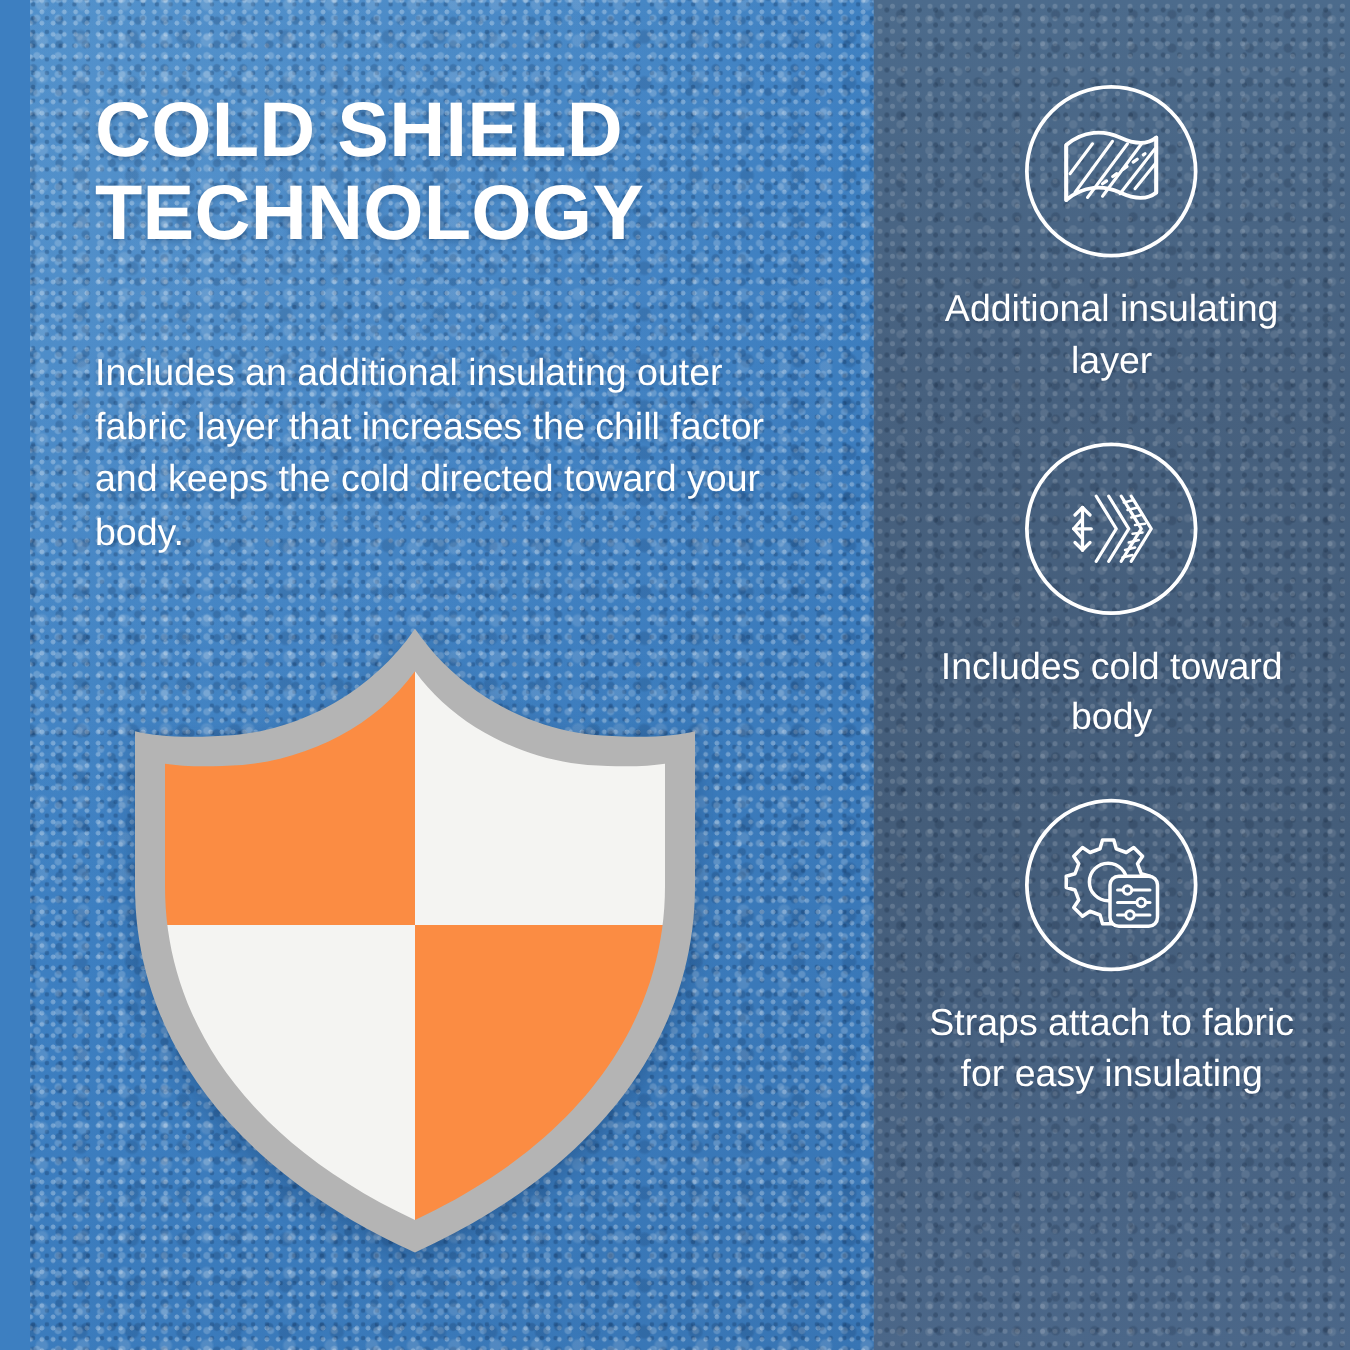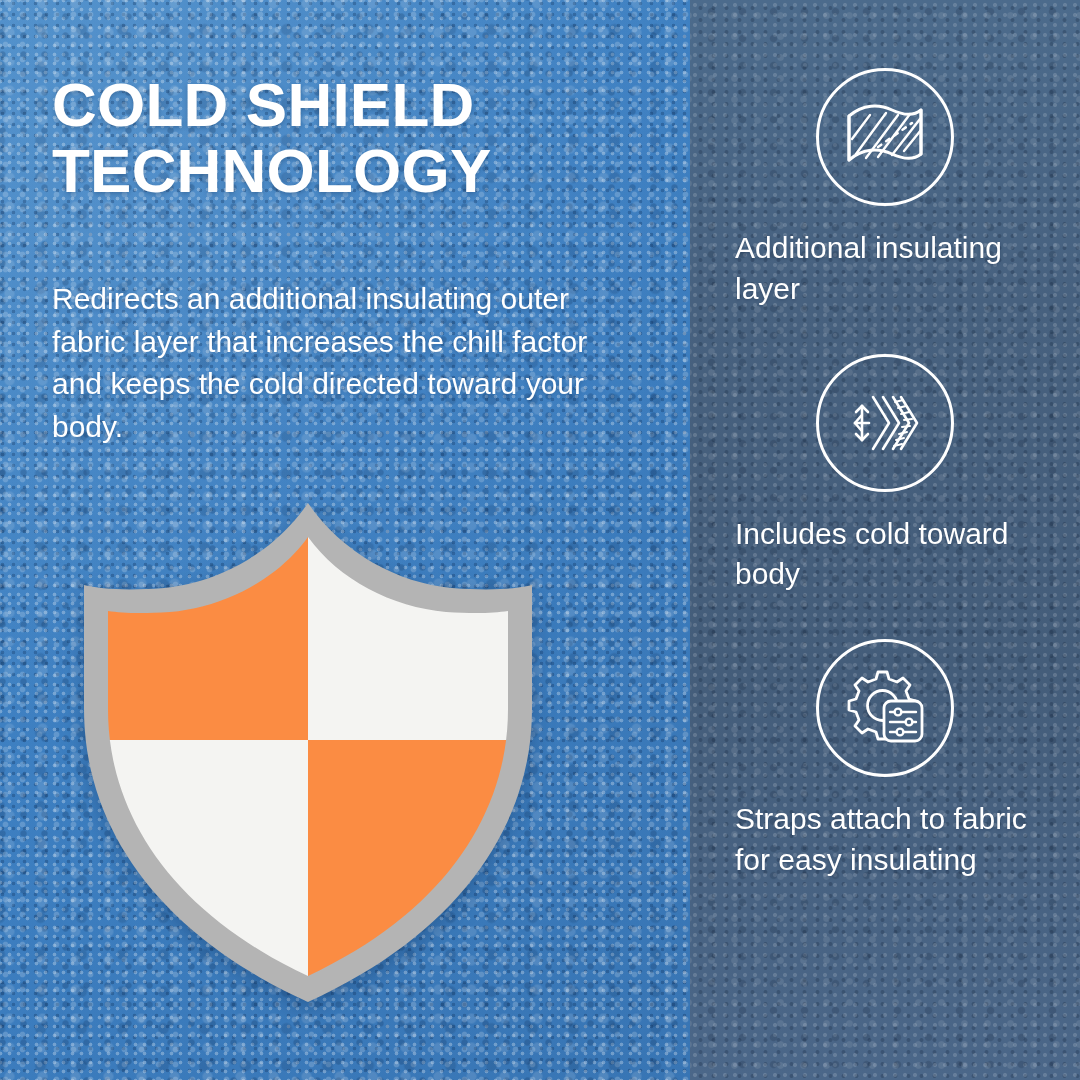--- a/index.html
+++ b/index.html
@@ -9,20 +9,21 @@
     width:1080px; height:1080px;
     font-family:"Liberation Sans", sans-serif;
     overflow:hidden;
     background:#3d7fc1;
   }
 
   #infographic {
     position:relative;
     width:1080px; height:1080px;
     display:flex;
+    padding-left:24px;
   }
 
   
   .left-panel {
     position:relative;
     width:690px; height:1080px;
     background:
       radial-gradient(circle at 20% 15%, rgba(255,255,255,.07), transparent 55%),
       linear-gradient(135deg, #4a8cc9 0%, #3d7fc1 45%, #3875b4 100%);
     overflow:hidden;
@@ -117,20 +118,21 @@
     height:100%;
     display:flex; flex-direction:column;
     align-items:center;
     padding-top:68px;
   }
 
   .feature {
     width:100%;
     display:flex; flex-direction:column;
     align-items:center;
+    text-align:center;
   }
   .feature + .feature { margin-top:44px; }
 
   .icon-circle {
     width:138px; height:138px;
     border:3px solid #ffffff;
     border-radius:50%;
     display:flex; align-items:center; justify-content:center;
     flex:none;
   }
@@ -153,21 +155,21 @@
 
   <div class="left-panel">
     <div class="fleece l1"></div>
     <div class="fleece l2"></div>
     <div class="fleece l3"></div>
 
     <div class="left-content">
 
       <h1 class="headline">COLD SHIELD TECHNOLOGY</h1>
 
-      <p class="body-copy">Redirects an additional insulating outer fabric layer that increases the chill factor and keeps the cold directed toward your body.</p>
+      <p class="body-copy">Includes an additional insulating outer fabric layer that increases the chill factor and keeps the cold directed toward your body.</p>
 
       <div class="shield-wrap">
         <svg viewBox="0 0 460 515" xmlns="http://www.w3.org/2000/svg">
           <defs>
 
             <path id="shieldOuter" d="M230 8
                      C 196 58, 140 88, 86 93
                      C 48 96, 22 94, 6 90
                      L 6 214
                      C 6 330, 78 438, 230 507

